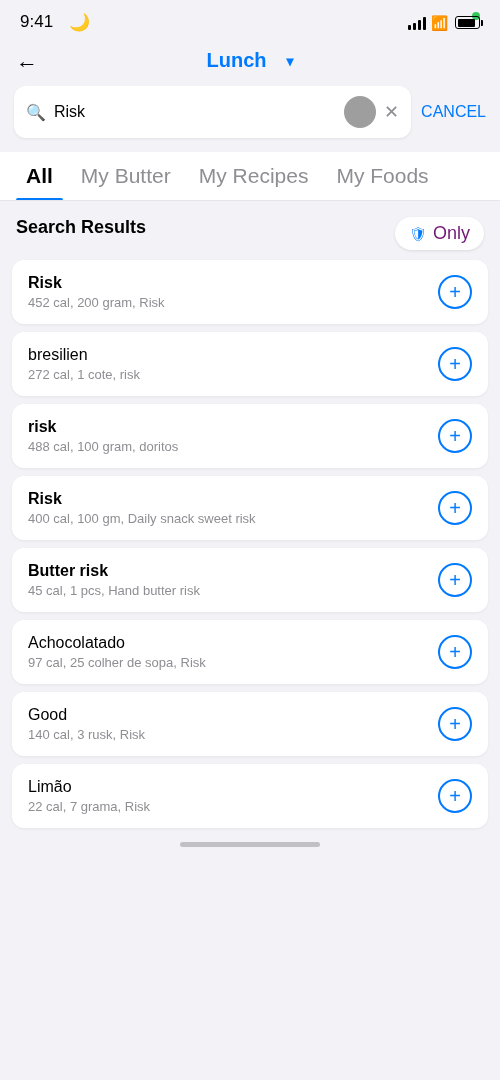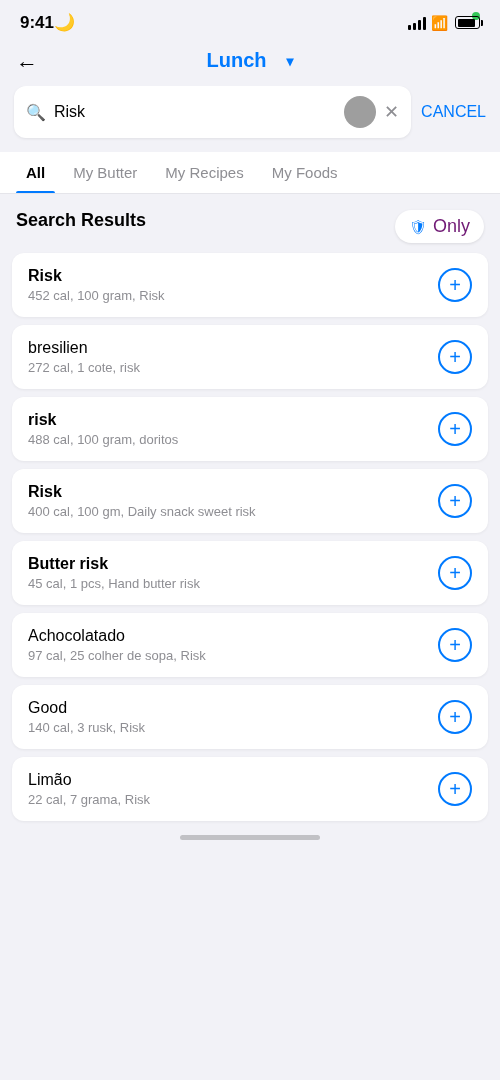--- a/index.html
+++ b/index.html
@@ -17,24 +17,24 @@
     
     .status-bar {
       display: flex;
       justify-content: space-between;
       align-items: center;
       padding: 12px 20px 6px 20px;
       background: #f2f2f7;
     }
     .status-time {
       font-size: 17px;
-      font-weight: 700;
-      display: flex;
-      align-items: flex-end;
-      gap: 0;
+      font-weight: 400;
+      display: flex;
+      align-items: flex-start;
+      gap: 16px;
     }
     .status-right {
       display: flex;
       align-items: center;
       gap: 6px;
     }
     .signal-bars {
       display: flex;
       align-items: flex-end;
       gap: 2px;
@@ -172,21 +172,21 @@
 
     
     .tabs {
       display: flex;
       background: #fff;
       border-bottom: 1px solid #e5e5ea;
       padding: 0 16px;
     }
     .tab {
       padding: 12px 10px;
-      font-size: 15px;
+      font-size: 21px;
       color: #8e8e93;
       cursor: pointer;
       position: relative;
       margin-right: 8px;
     }
     .tab.active {
       color: #000;
       font-weight: 600;
     }
     .tab.active::after {
@@ -358,21 +358,21 @@
 </div>
 
 <div class="food-list">
 
   <div class="food-card">
     <div class="food-info">
       <div class="food-name">
         <span class="bold">Risk</span>
         <span></span>
       </div>
-      <div class="food-details">452 cal, 100 gram, Risk</div>
+      <div class="food-details">452 cal, 200 gram, Risk</div>
     </div>
     <div class="add-btn">+</div>
   </div>
 
   <div class="food-card">
     <div class="food-info">
       <div class="food-name">
         <span class="bold"></span>
         <span>bresilien</span>
       </div>

